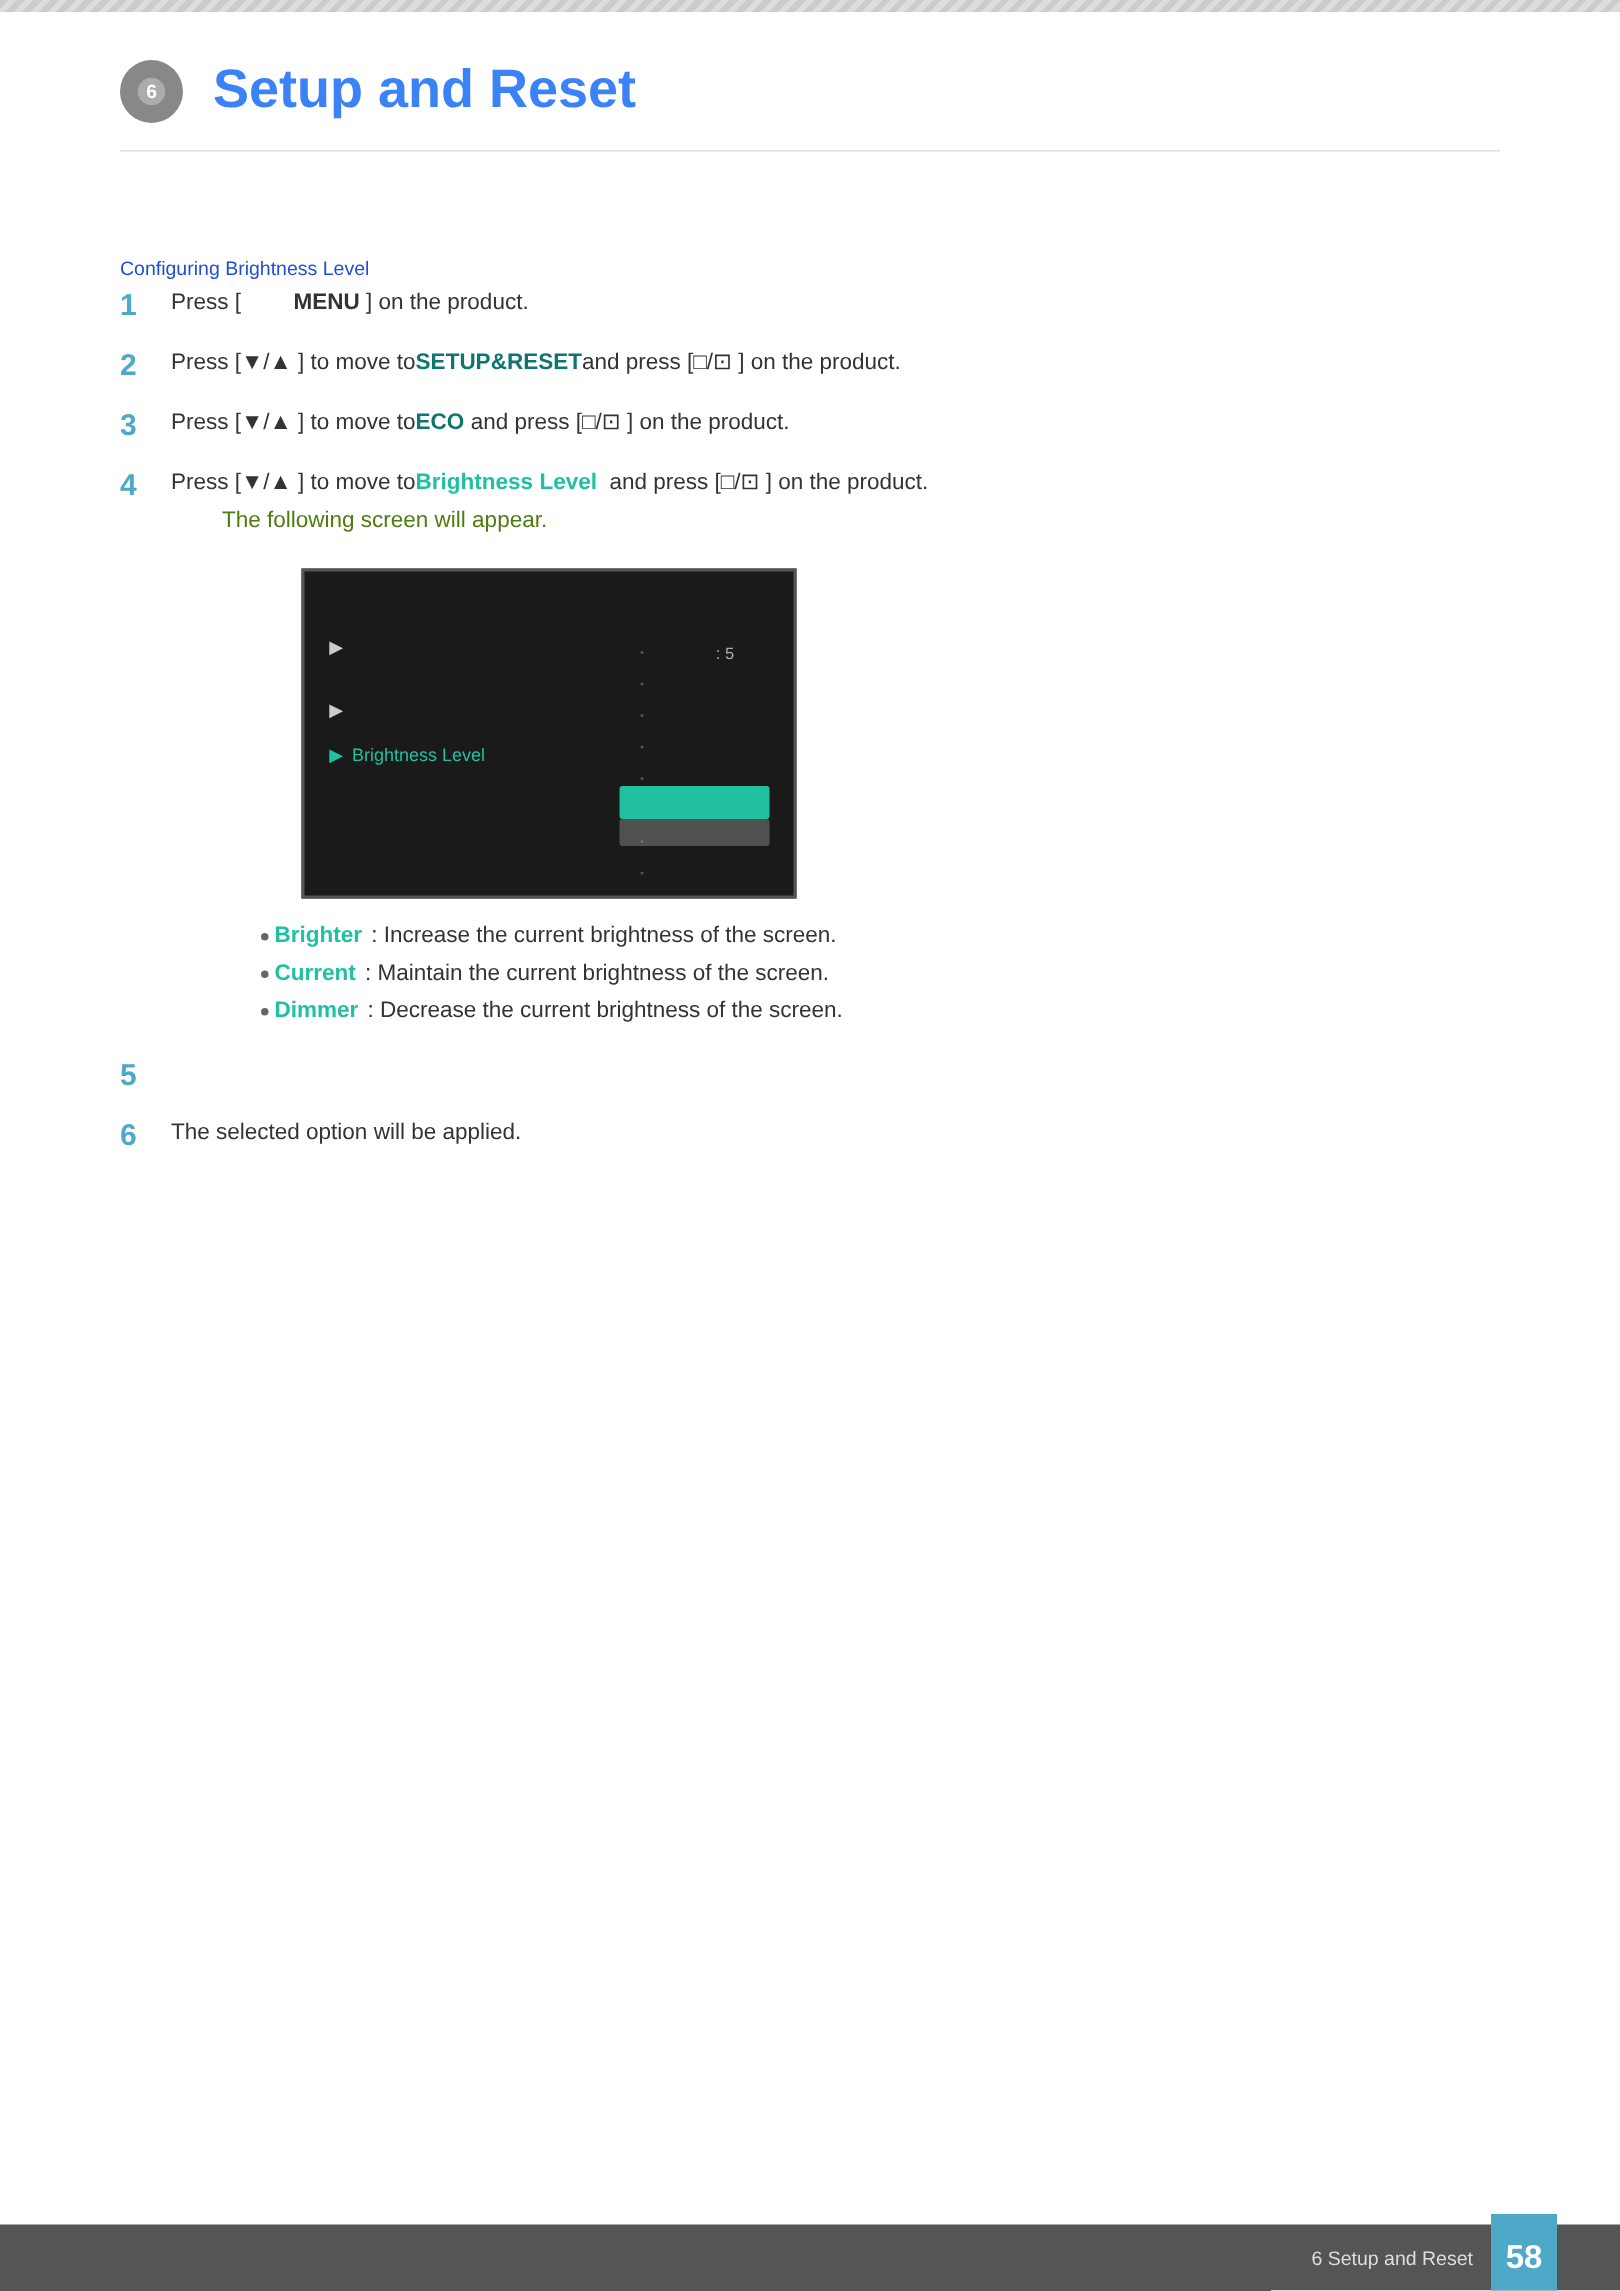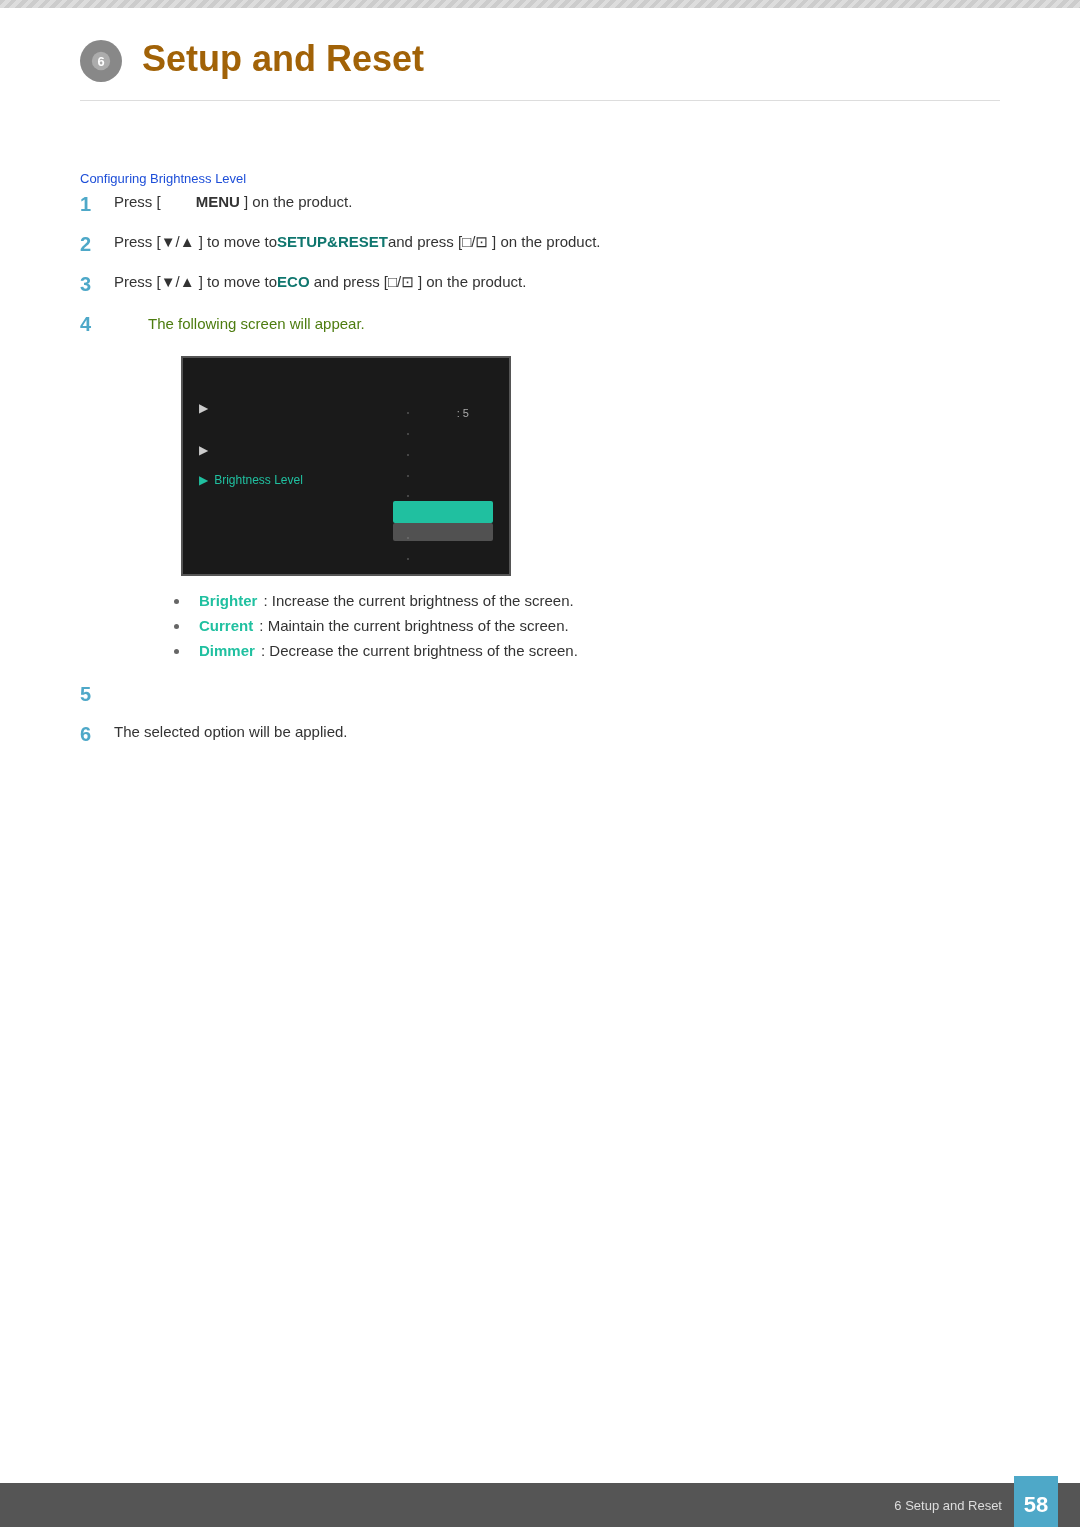--- a/index.html
+++ b/index.html
@@ -53,21 +53,21 @@
 
     .header-icon svg {
       width: 22px;
       height: 22px;
       fill: white;
     }
 
     .page-title {
       font-size: 36px;
       font-weight: bold;
-      color: #a16207;
+      color: #3b82f6;
     }
 
     
     .content {
       padding: 30px 80px 0 80px;
       margin-top: 40px;
     }
 
     .section-label {
       font-size: 13px;
@@ -202,21 +202,21 @@
 
     
     .bullet-list {
       margin: 8px 0 8px 60px;
       list-style: none;
     }
 
     .bullet-item {
       display: flex;
       align-items: flex-start;
-      gap: 20px;
+      gap: 4px;
       margin-bottom: 8px;
       font-size: 15px;
       color: #333;
     }
 
     .bullet-dot {
       width: 5px;
       height: 5px;
       border-radius: 50%;
       background: #666;
@@ -254,21 +254,21 @@
     .footer {
       position: absolute;
       bottom: 0;
       left: 0;
       right: 0;
       height: 44px;
       background: #555;
       display: flex;
       align-items: center;
       justify-content: flex-end;
-      padding: 0 22px;
+      padding: 0 42px;
       gap: 12px;
     }
 
     .footer-text {
       color: #ddd;
       font-size: 13px;
     }
 
     .footer-page {
       background: #4ea8c8;
@@ -329,20 +329,23 @@
     <li class="step">
       <span class="step-number">3</span>
       <span class="step-text">
         Press [▼/▲ ] to move to<span class="highlight-orange">ECO</span> and press [□/⊡ ] on the product.
       </span>
     </li>
 
     <li class="step">
       <span class="step-number">4</span>
       <div>
+        <span class="step-text">
+          Press [▼/▲ ] to move to<span class="highlight-teal">Brightness Level</span>&nbsp; and press [□/⊡ ] on the product.
+        </span>
         <div class="sub-step">The following screen will appear.</div>
 
         
         <div class="screen-container">
           <div class="screen">
             <div class="screen-inner">
 
               <div class="screen-top-label">: 5</div>
 
               <div class="screen-separator">

